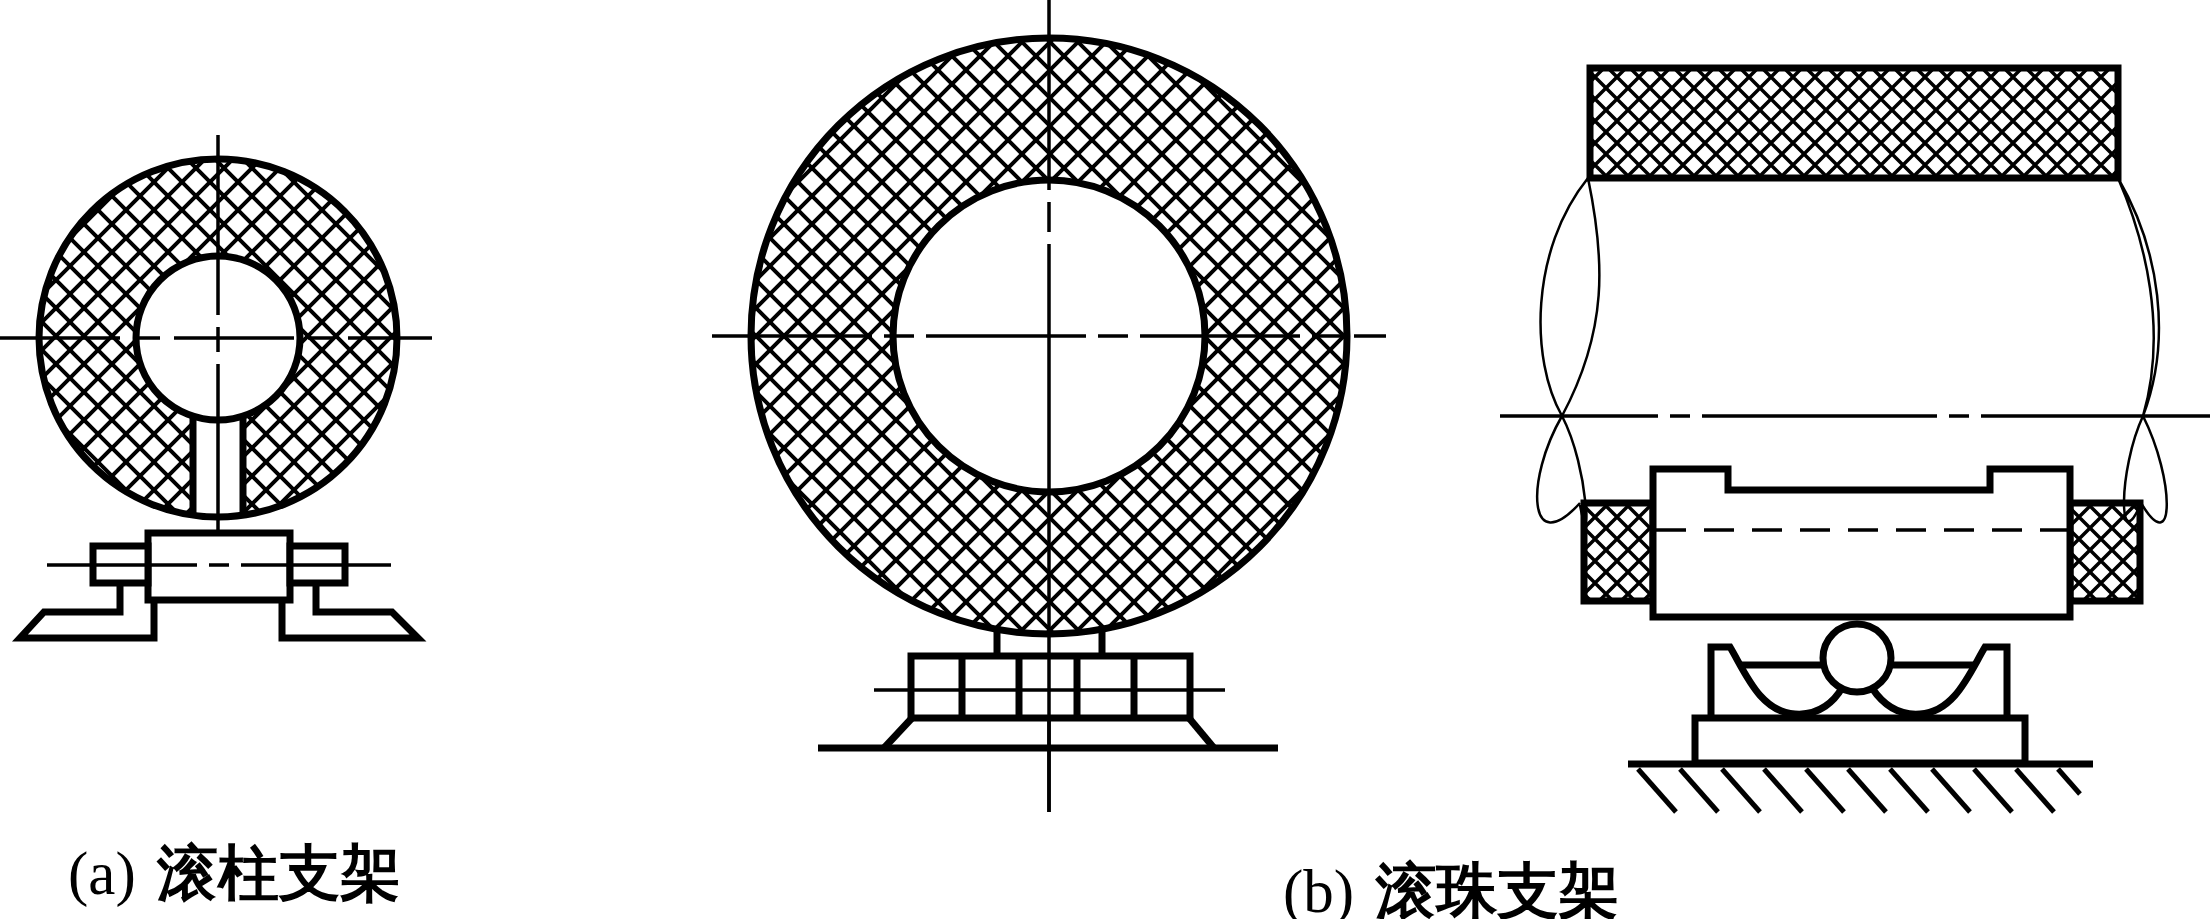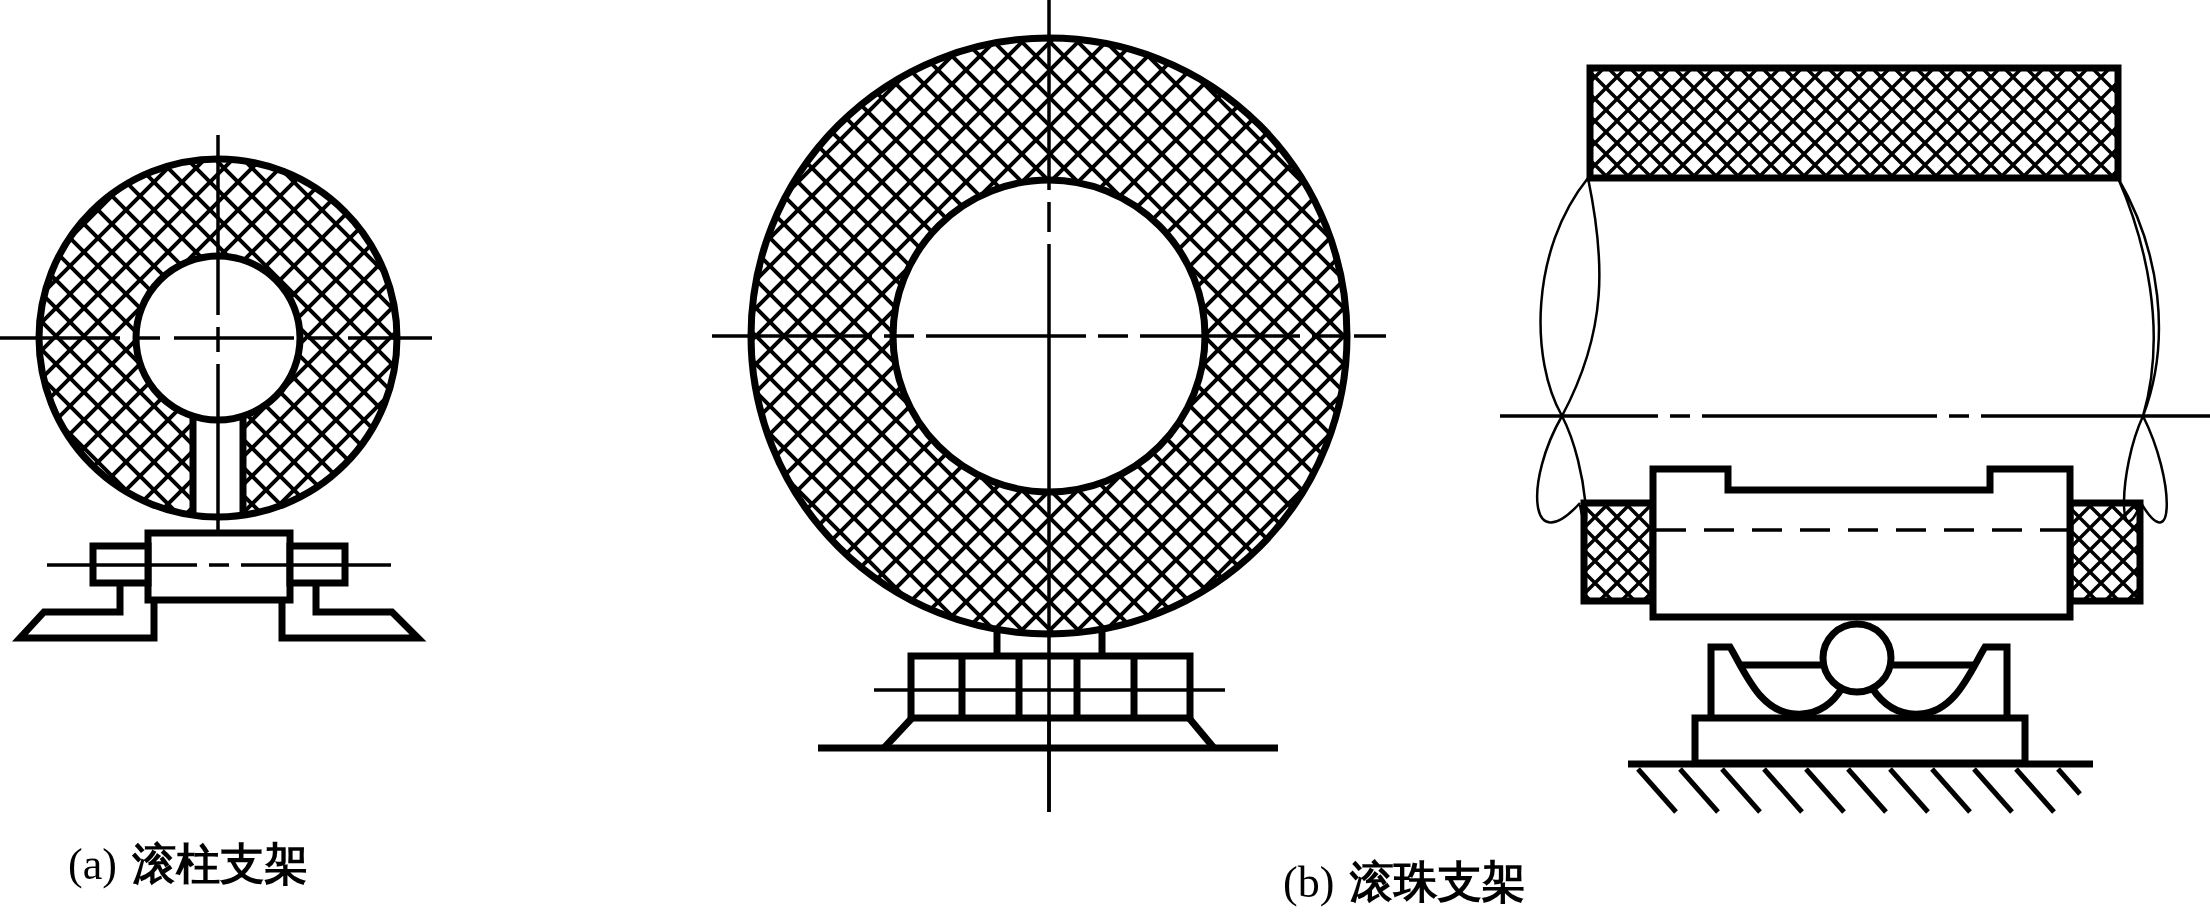--- a/index.html
+++ b/index.html
@@ -1,18 +1,18 @@
 <!DOCTYPE html>
 <html><head>
   <meta charset="utf-8">
   <style>
     html, body { margin: 0; padding: 0; background: #ffffff; }
     body { width: 2210px; height: 919px; position: relative; overflow: hidden; font-family: "DejaVu Serif", "Liberation Serif", serif; }
     svg.drawing { position: absolute; left: 0; top: 0; }
-    .caption { position: absolute; top: 842px; font-size: 44px; font-weight: bold; color: #000; white-space: nowrap; line-height: 1; }
+    .caption { position: absolute; top: 842px; font-size: 61px; font-weight: bold; color: #000; white-space: nowrap; line-height: 1; }
     .caption .lbl { font-family: "Liberation Serif", "DejaVu Serif", serif; font-weight: normal; }
     .cap-a { left: 68px; }
     .cap-b { left: 1283px; margin-top: 18px; }
   </style>
 </head>
 <body>
 
 <svg class="drawing" width="2210" height="919" viewBox="0 0 2210 919" xmlns="http://www.w3.org/2000/svg">
   <defs>
     <pattern id="xhatch" patternUnits="userSpaceOnUse" width="28" height="28">

